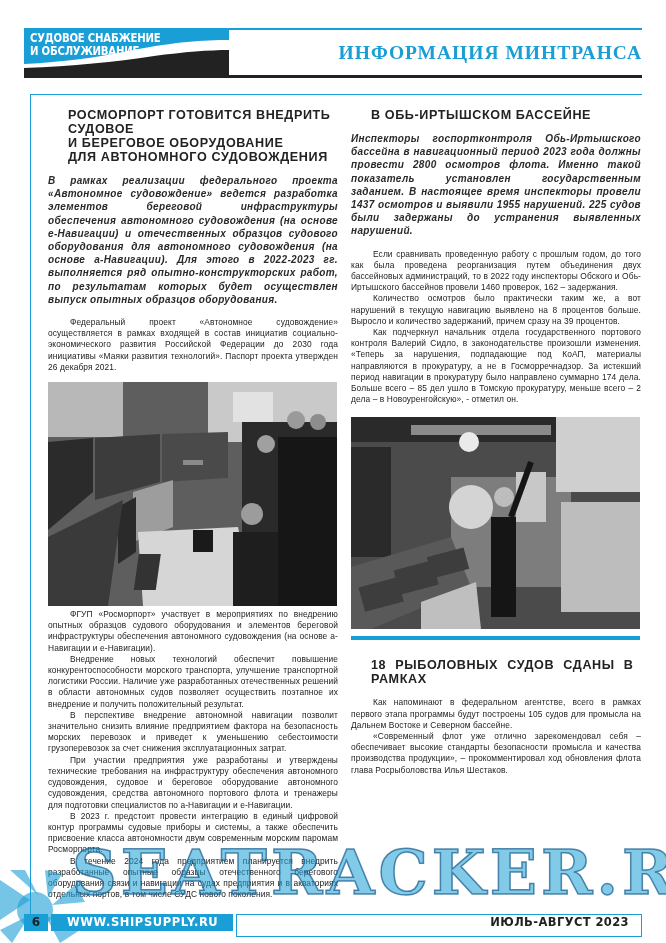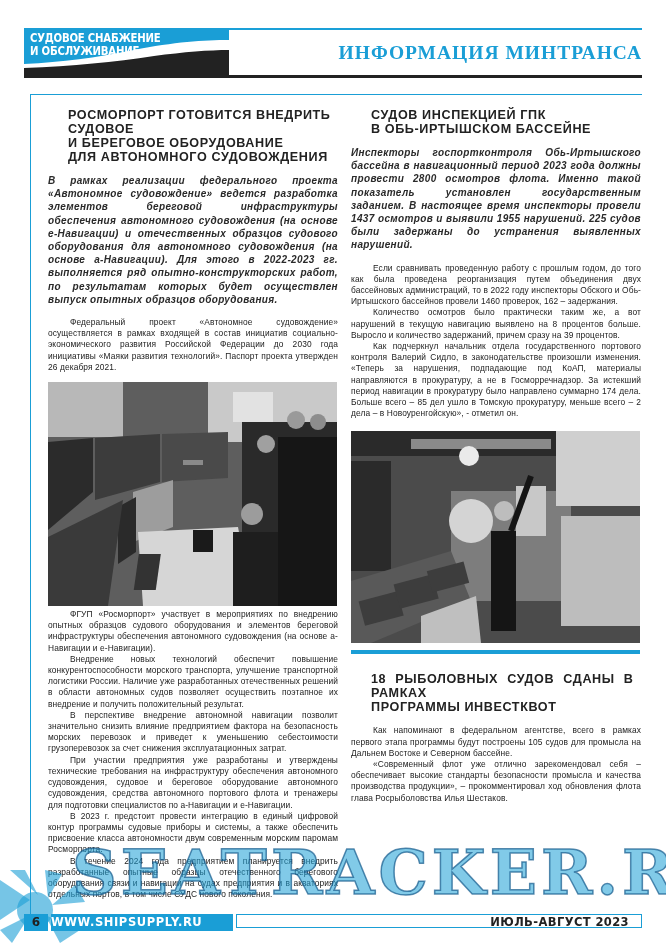--- a/index.html
+++ b/index.html
@@ -42,22 +42,22 @@
       radial-gradient(ellipse 40px 30px at 120px 25px, #e6e6e6 0%, transparent 70%),
       linear-gradient(180deg, #6a6a6a 0%, #4a4a4a 40%, #2a2a2a 100%); }
 
   .blue-rule { height: 4px; background: #1a9ed6; margin-top: 7px; margin-bottom: 18px; width: 289px; }
 
   
   .footer { position: absolute; left: 24px; top: 914px; width: 618px; height: 17px; }
   .foot-num { position: absolute; left: 0; top: 0; width: 24px; height: 17px; background: #1a9ed6; color: #222;
               font-family: "DejaVu Sans", sans-serif; font-weight: bold; font-size: 12px; text-align: center; line-height: 17px; }
   .foot-url { position: absolute; left: 27px; top: 0; width: 182px; height: 17px; background: #1a9ed6; color: #fff;
-              font-family: "DejaVu Sans", sans-serif; font-weight: bold; font-size: 11.5px; line-height: 17px; padding-left: 0; letter-spacing: 0.6px; }
-  .foot-box { position: absolute; left: 212px; top: 0; right: 0; height: 14px; border: 1.5px solid #1a9ed6; }
+              font-family: "DejaVu Sans", sans-serif; font-weight: bold; font-size: 11.5px; line-height: 17px; padding-left: 16px; letter-spacing: 0.6px; }
+  .foot-box { position: absolute; left: 212px; top: 0; right: 0; height: 23px; border: 1.5px solid #1a9ed6; }
   .foot-date { position: absolute; right: 12px; top: 0; color: #222; font-family: "DejaVu Sans", sans-serif;
                font-weight: bold; font-size: 11.5px; line-height: 15px; letter-spacing: 0.4px; }
 
   
   .watermark { position: absolute; left: 0; top: 870px; width: 666px; height: 73px; pointer-events: none; }
   .wm-text { position: absolute; left: 72px; top: 836px; font-family: "DejaVu Serif", serif; font-weight: bold;
              font-size: 62px; letter-spacing: 4px; color: rgba(26,158,214,0.55); -webkit-text-stroke: 1.5px rgba(20,90,140,0.7); pointer-events: none; white-space: nowrap; }
 </style>
 </head>
 <body>
@@ -119,21 +119,20 @@
   <p class="body-p">ФГУП «Росморпорт» участвует в мероприятиях по внедрению опытных образцов судового оборудования и элементов береговой инфраструктуры обеспечения автономного судовождения (на основе а-Навигации и е-Навигации).</p>
   <p class="body-p">Внедрение новых технологий обеспечит повышение конкурентоспособности морского транспорта, улучшение транспортной логистики России. Наличие уже разработанных отечественных решений в области автономных судов позволяет осуществить поэтапное их внедрение и получить положительный результат.</p>
   <p class="body-p">В перспективе внедрение автономной навигации позволит значительно снизить влияние предприятием фактора на безопасность морских перевозок и приведет к уменьшению себестоимости грузоперевозок за счет снижения эксплуатационных затрат.</p>
   <p class="body-p">При участии предприятия уже разработаны и утверждены технические требования на инфраструктуру обеспечения автономного судовождения, судовое и береговое оборудование автономного судовождения, средства автономного портового флота и тренажеры для подготовки специалистов по а-Навигации и е-Навигации.</p>
   <p class="body-p">В 2023 г. предстоит провести интеграцию в единый цифровой контур программы судовые приборы и системы, а также обеспечить присвоение класса автономности двум современным морским паромам Росморпорта.</p>
   <p class="body-p">В течение 2024 года предприятием планируется внедрить разработанные опытные образцы отечественного берегового оборудования связи и навигации на судах предприятия и в акваториях отдельных портов, в том числе СУДС нового поколения.</p>
 </div>
 
 <div class="col col-right">
   <h2 class="headline">
-    <div>СУДОВ ИНСПЕКЦИЕЙ ГПК</div>
     <div>В ОБЬ-ИРТЫШСКОМ БАССЕЙНЕ</div>
   </h2>
   <p class="lead">Инспекторы госпортконтроля Обь-Иртышского бассейна в навигационный период 2023 года должны провести 2800 осмотров флота. Именно такой показатель установлен государственным заданием. В настоящее время инспекторы провели 1437 осмотров и выявили 1955 нарушений. 225 судов были задержаны до устранения выявленных нарушений.</p>
   <div class="gap"></div>
   <p class="body-p">Если сравнивать проведенную работу с прошлым годом, до того как была проведена реорганизация путем объединения двух бассейновых администраций, то в 2022 году инспекторы Обского и Обь-Иртышского бассейнов провели 1460 проверок, 162 – задержания.</p>
   <p class="body-p">Количество осмотров было практически таким же, а вот нарушений в текущую навигацию выявлено на 8 процентов больше. Выросло и количество задержаний, причем сразу на 39 процентов.</p>
   <p class="body-p">Как подчеркнул начальник отдела государственного портового контроля Валерий Сидло, в законодательстве произошли изменения. «Теперь за нарушения, подпадающие под КоАП, материалы направляются в прокуратуру, а не в Госморречнадзор. За истекший период навигации в прокуратуру было направлено суммарно 174 дела. Больше всего – 85 дел ушло в Томскую прокуратуру, меньше всего – 2 дела – в Новоуренгойскую», - отметил он.</p>
 
   <div class="photo photo-engine">
     <svg width="289" height="212" viewBox="0 0 289 212">
@@ -155,21 +154,20 @@
       <rect x="140" y="100" width="25" height="100" fill="#151515"></rect>
       <circle cx="153" cy="80" r="10" fill="#bdbdbd"></circle>
       <line x1="160" y1="100" x2="180" y2="45" stroke="#151515" stroke-width="6"></line>
     </svg>
   </div>
   <div class="blue-rule"></div>
 
   <div>
     <h2 class="headline">
       <div style="word-spacing:5px;">18 РЫБОЛОВНЫХ СУДОВ СДАНЫ В РАМКАХ</div>
-      <div>ПРОГРАММЫ ИНВЕСТКВОТ</div>
     </h2>
     <div class="gap"></div>
     <p class="body-p">Как напоминают в федеральном агентстве, всего в рамках первого этапа программы будут построены 105 судов для промысла на Дальнем Востоке и Северном бассейне.</p>
     <p class="body-p">«Современный флот уже отлично зарекомендовал себя – обеспечивает высокие стандарты безопасности промысла и качества производства продукции», – прокомментировал ход обновления флота глава Росрыболовства Илья Шестаков.</p>
   </div>
 </div>
 
 <svg class="watermark" viewBox="0 0 666 73">
   <g fill="rgba(26,158,214,0.6)">
     <polygon points="0,10 30,30 0,50"></polygon>

